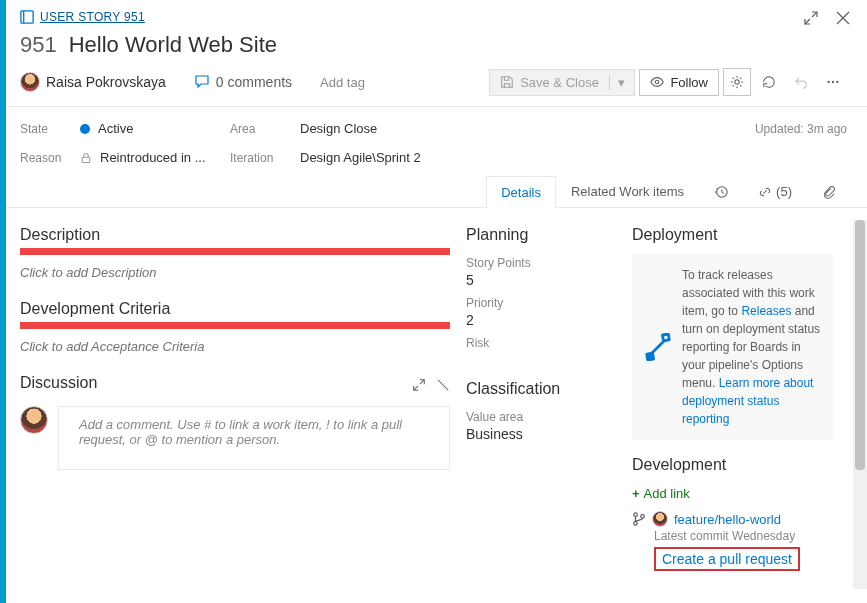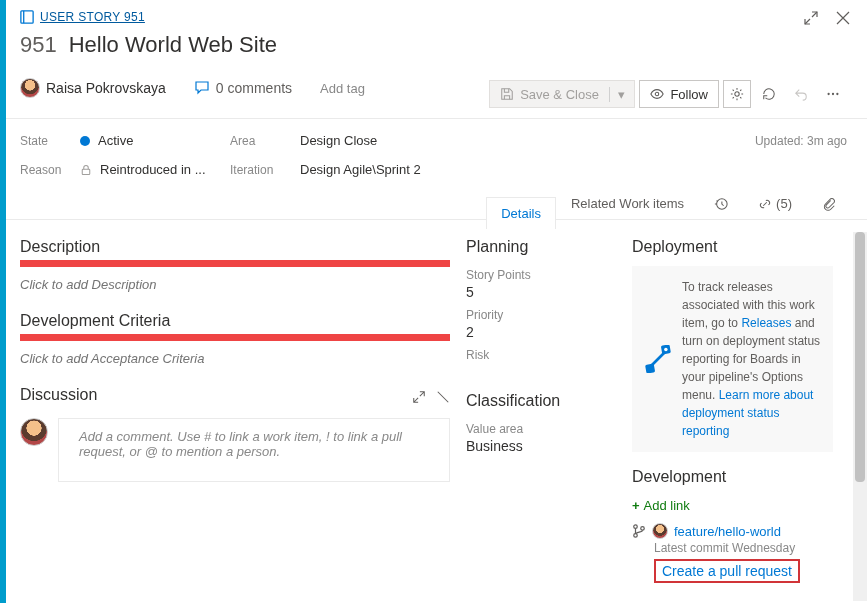--- a/index.html
+++ b/index.html
@@ -64,22 +64,22 @@
   .avatar {
     width: 20px; height: 20px; border-radius: 50%;
     background: radial-gradient(circle at 50% 35%, #f4c08a 35%, #5a3b2e 36% 60%, #b34747 61%);
     border: 1px solid #ccc;
   }
   .comments { display: flex; align-items: center; gap: 6px; color: #605e5c; }
   .add-tag { color: #888; font-size: 13px; cursor: pointer; }
   .actions-right {
     margin-left: auto;
     display: flex;
+    align-items: center;
     gap: 4px;
-    margin-top: 12px;
   }
   .btn {
     display: flex; align-items: center; gap: 6px;
     border: 1px solid #c8c6c4;
     background: #fff;
     padding: 5px 10px;
     font-size: 13px;
     cursor: pointer;
     color: #323130;
   }
@@ -124,21 +124,21 @@
     color: #605e5c;
     font-size: 13px;
     cursor: pointer;
     display: flex; align-items: center; gap: 4px;
   }
   .tab.active {
     border-color: #eaeaea;
     color: #0078d4;
     background: #fff;
     position: relative;
-    top: 10px;
+    top: 1px;
   }
   
   .body {
     display: grid;
     grid-template-columns: 430px 150px 1fr 14px;
     gap: 16px;
     padding: 12px 0 12px 20px;
     height: calc(603px - 210px);
     overflow: hidden;
   }

